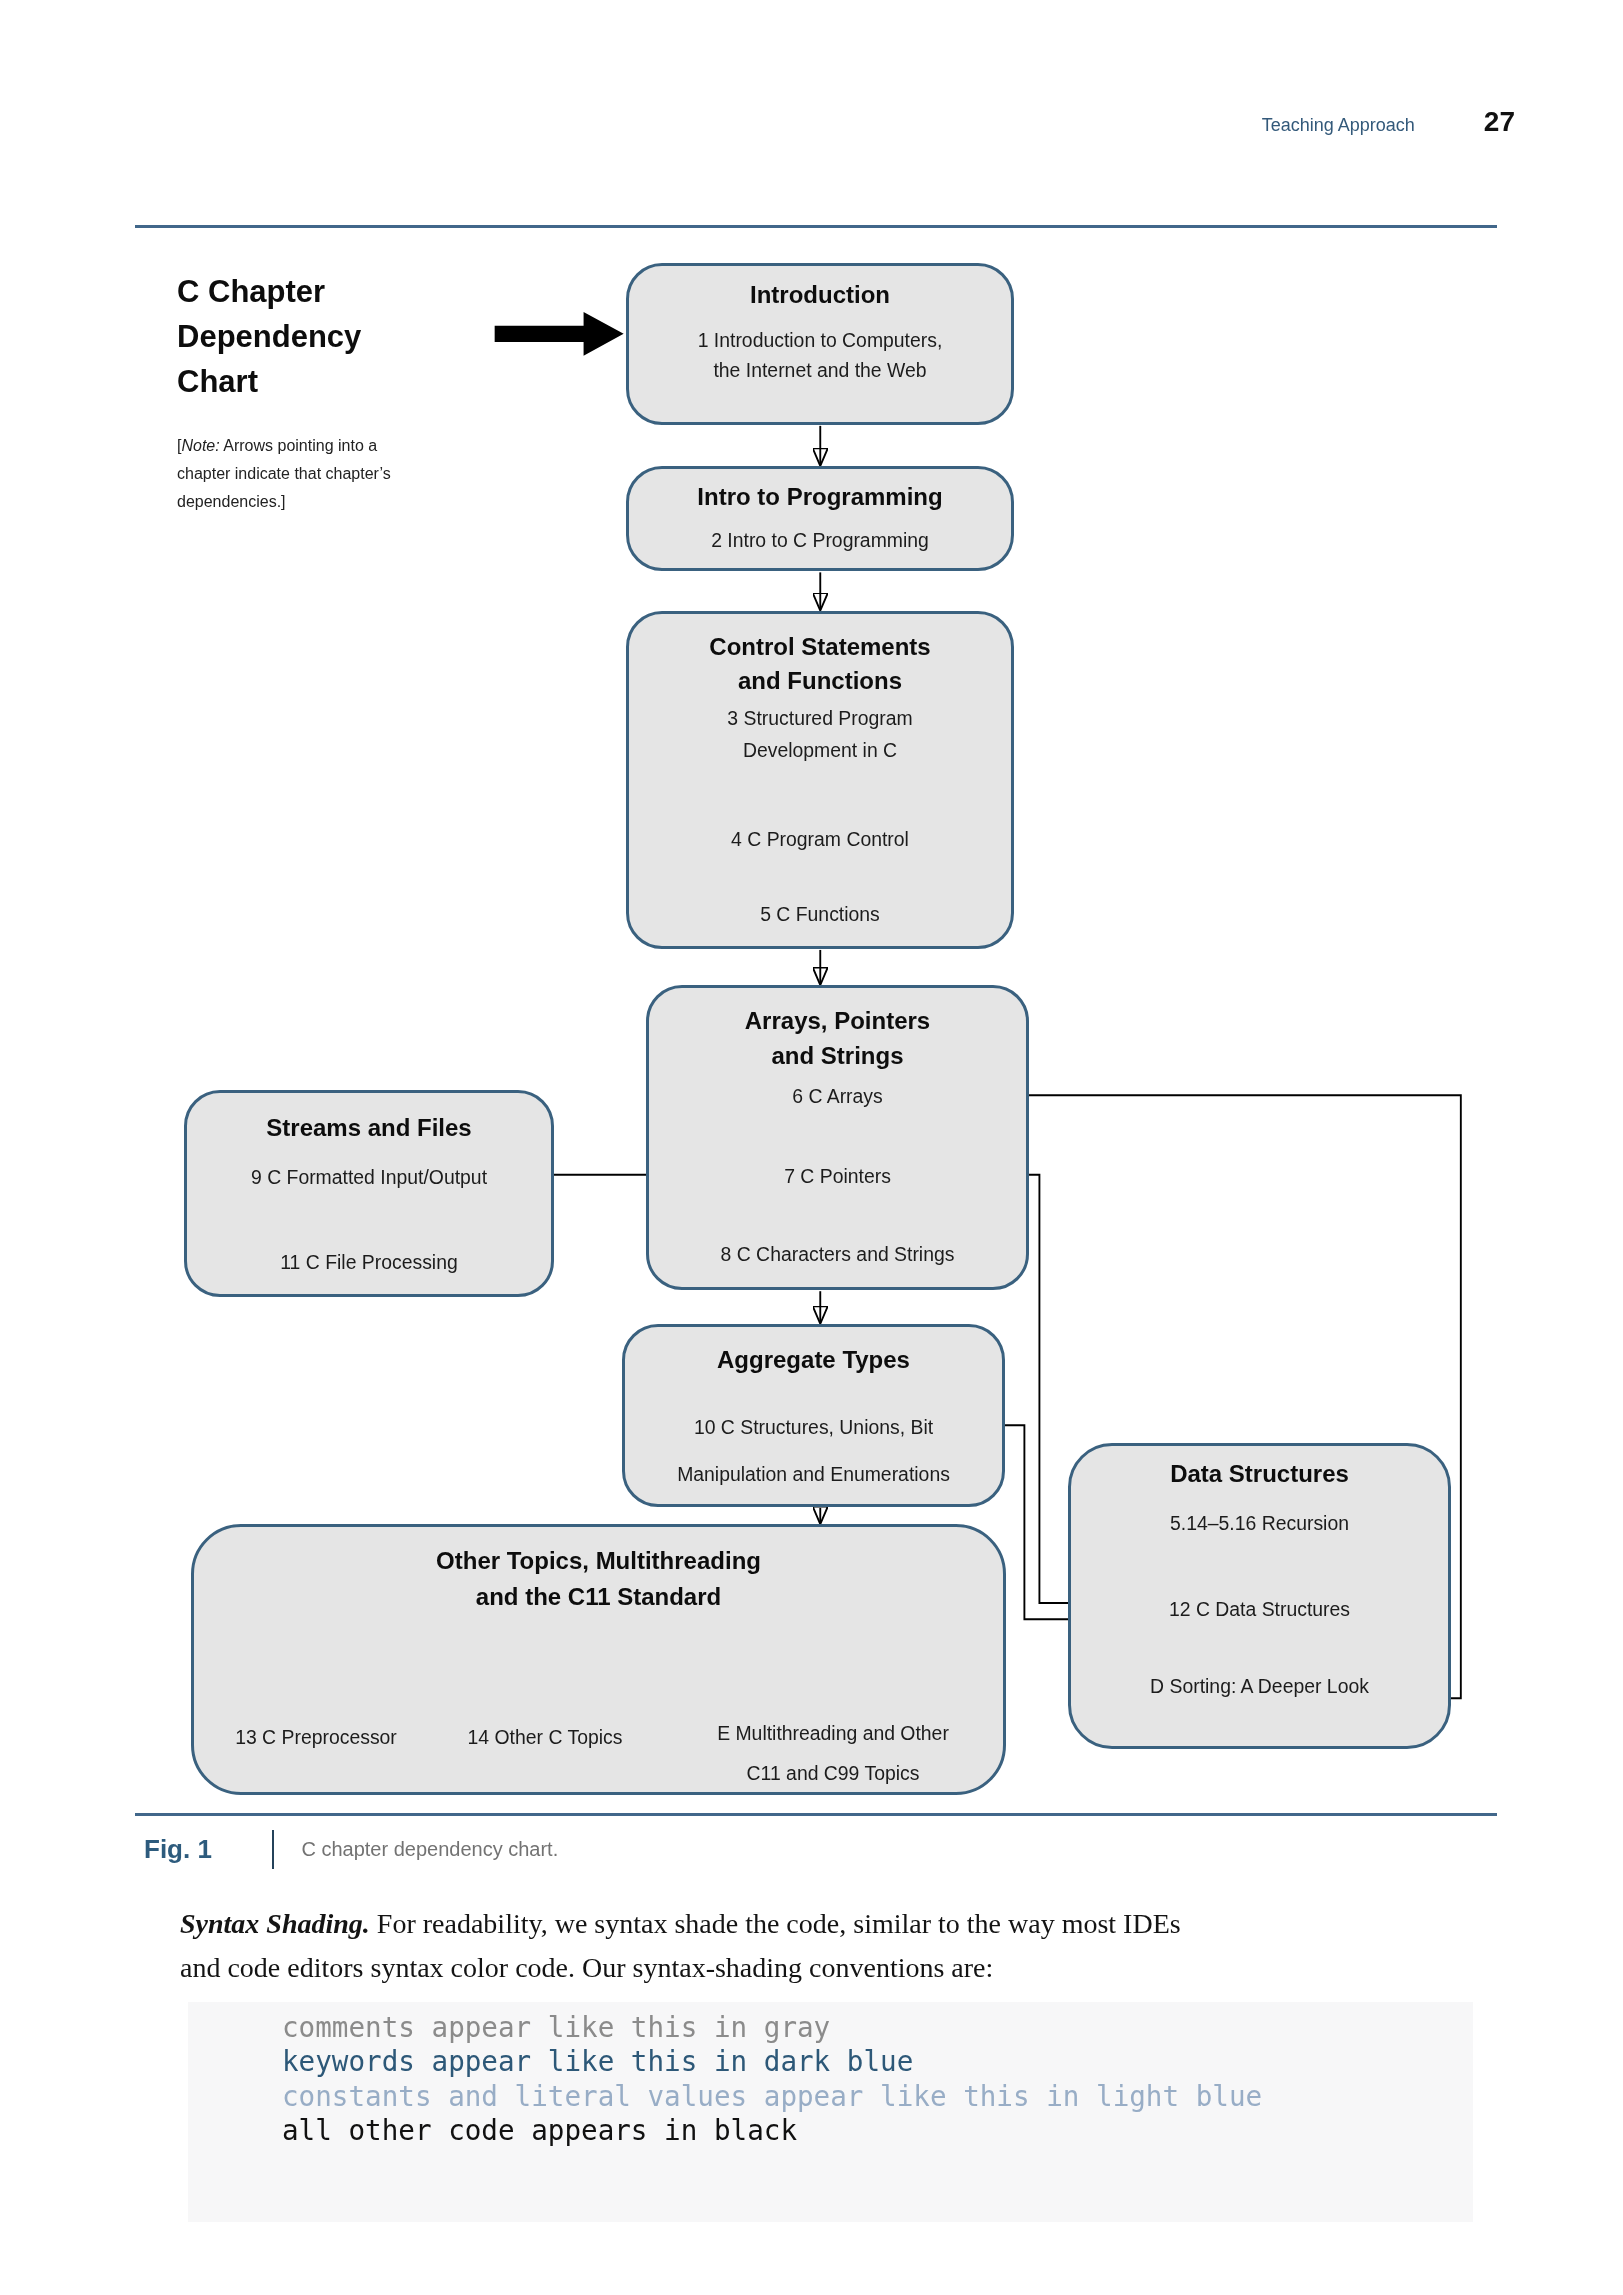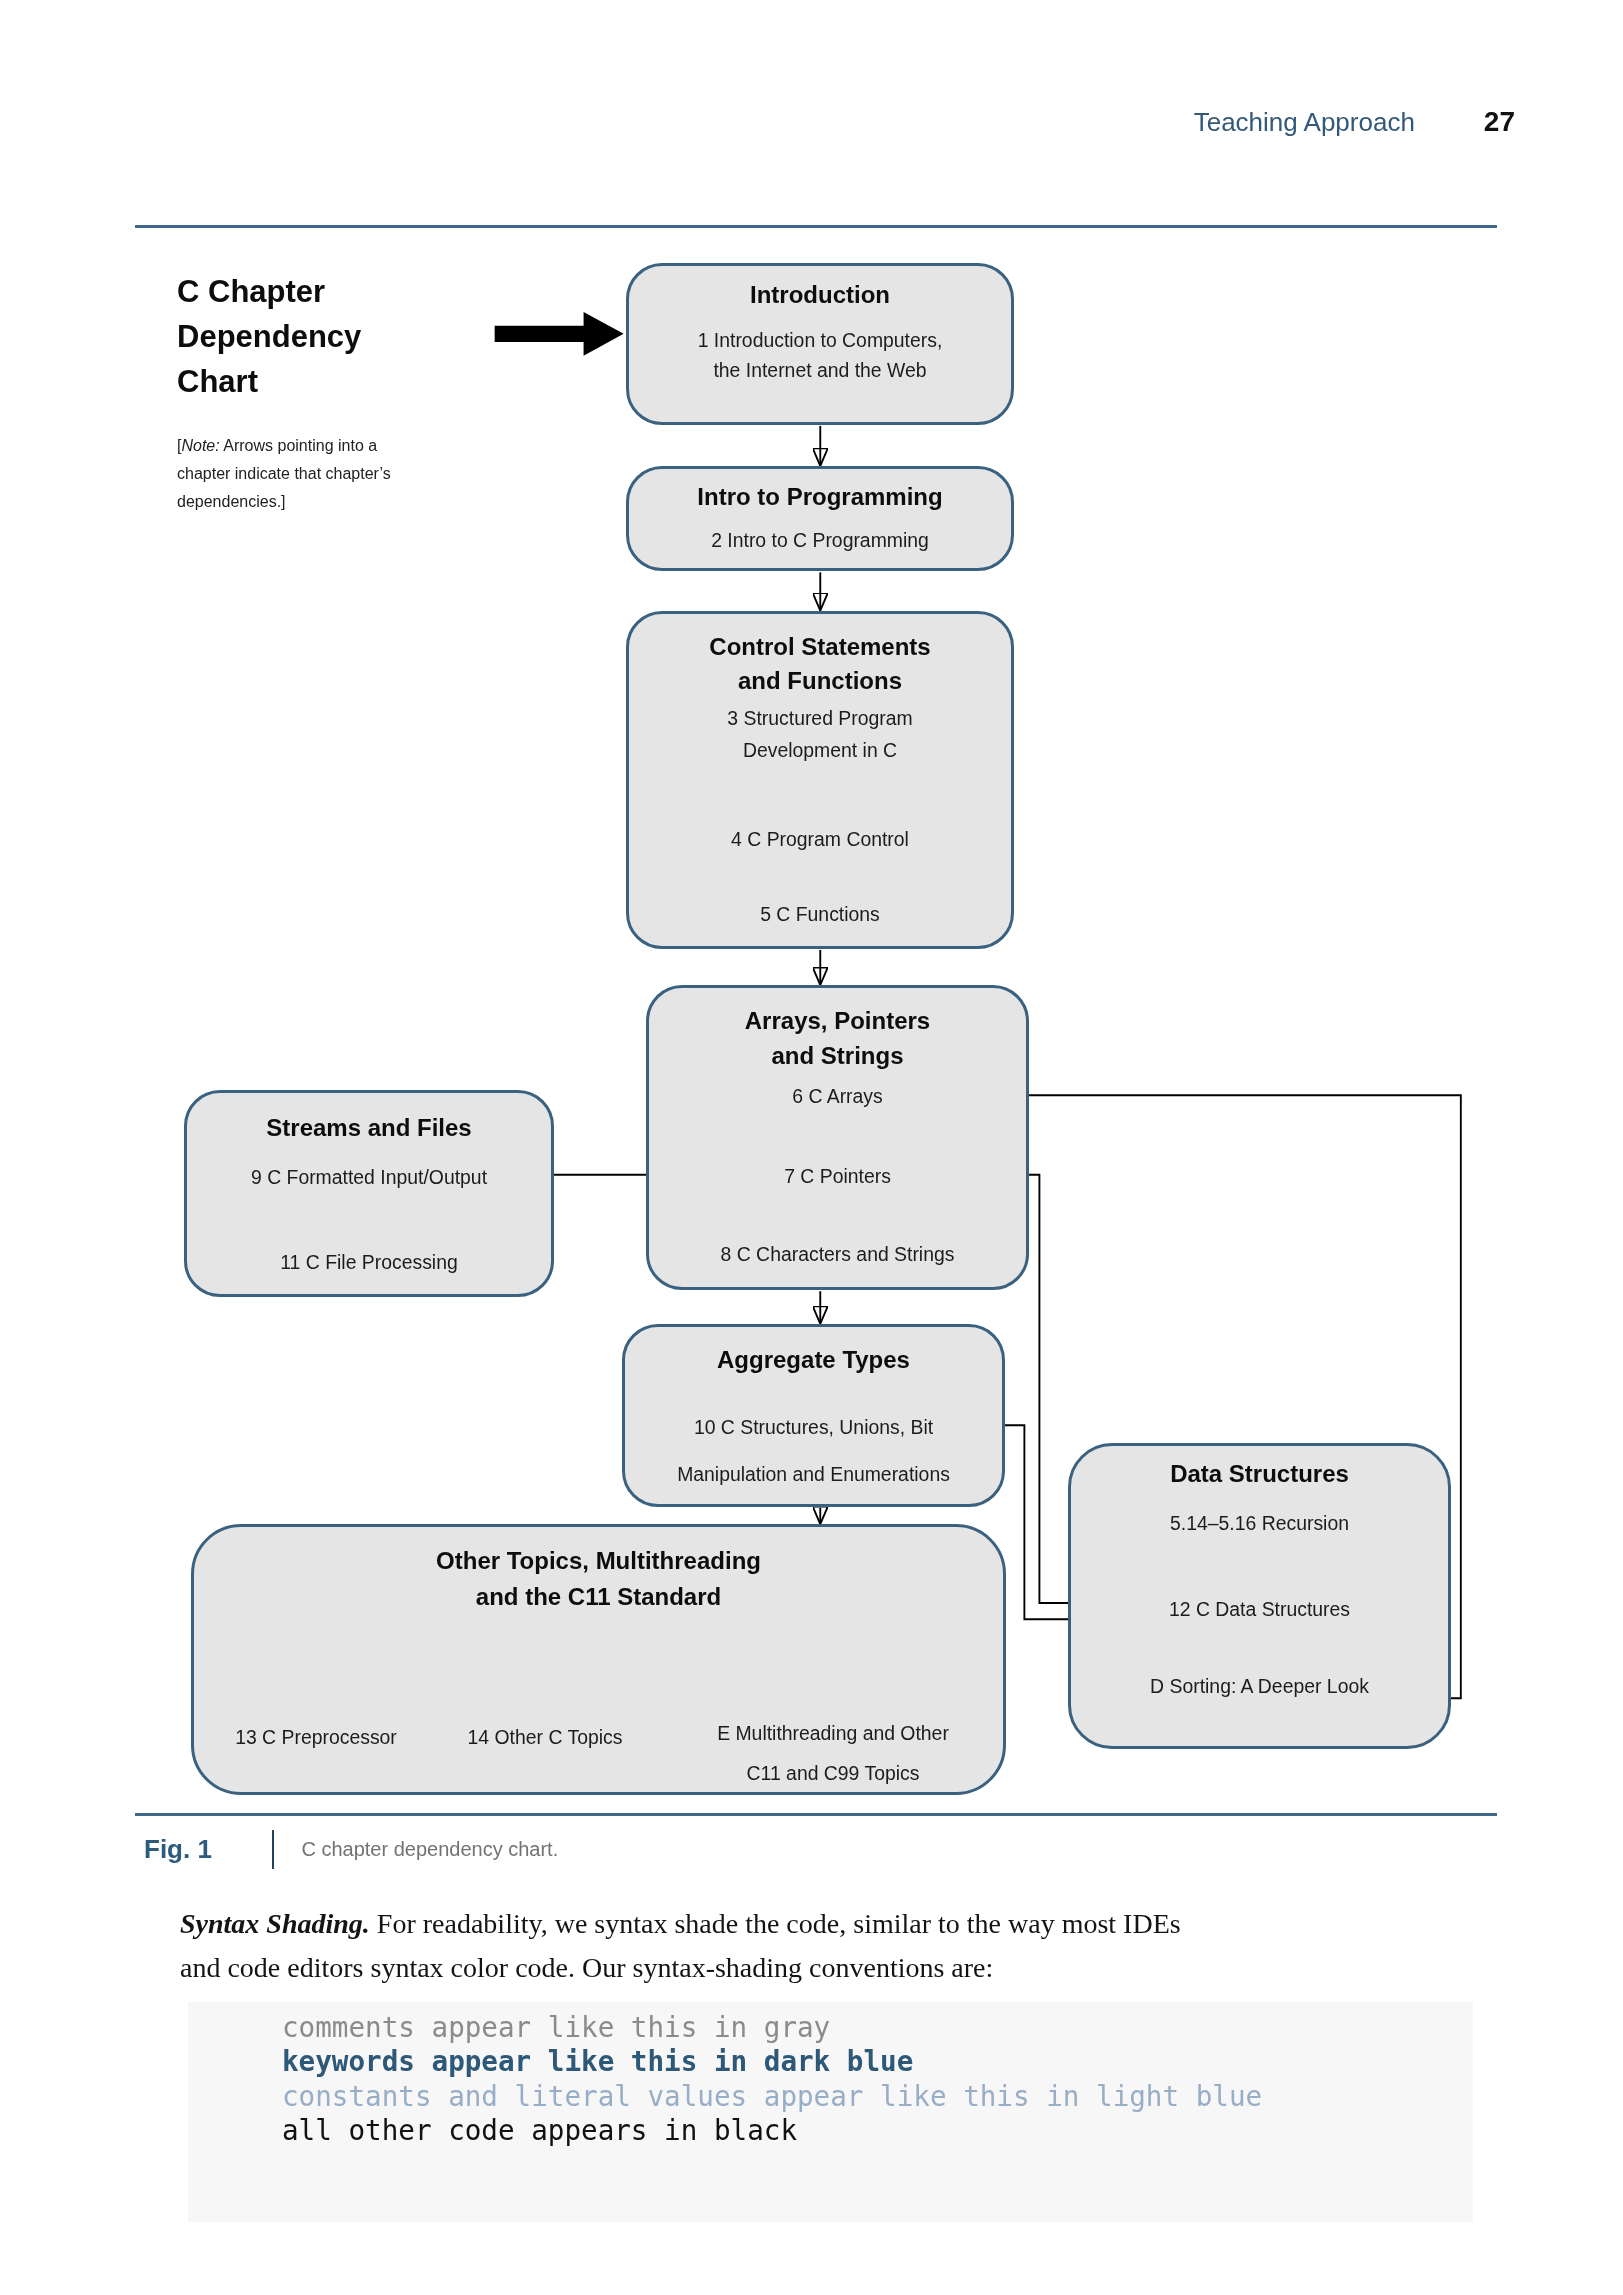--- a/index.html
+++ b/index.html
@@ -1,21 +1,21 @@
 <!DOCTYPE html>
 <html style="font-size:10px"><head>
 <meta charset="utf-8">
 <style>
   html,body{margin:0;padding:0;background:#ffffff;}
   .page{position:relative;width:1623px;height:2295px;background:#ffffff;
         font-family:"Liberation Sans",sans-serif;color:#1a1a1a;overflow:hidden;}
 
   
   .running-head{position:absolute;top:106px;right:108px;display:flex;align-items:baseline;gap:69px;}
-  .running-head .section{font-size:26px;color:#33597a;}
+  .running-head .section{font-size:18px;color:#33597a;}
   .running-head .pageno{font-size:28px;font-weight:bold;color:#111111;}
 
   .rule{position:absolute;left:135px;width:1362px;background:#41678a;}
   .rule.top{top:225px;height:3.1px;}
   .rule.caption-rule{top:1813px;height:2.5px;}
 
   
   .chart-title{position:absolute;left:177px;top:269px;font-size:31px;line-height:45px;
                font-weight:bold;color:#0d0d0d;}
   .chart-note{position:absolute;left:177px;top:432px;font-size:16px;line-height:28px;color:#222;}
@@ -41,21 +41,21 @@
   
   .para{position:absolute;left:180px;top:1902px;width:1290px;
         font-family:"Liberation Serif",serif;font-size:28px;line-height:44px;color:#141414;}
   .para .lead{font-weight:bold;font-style:italic;}
 
   
   .codeblock{position:absolute;left:188px;top:2002px;width:1285px;height:220px;background:#f7f7f8;}
   .codeblock .cl{position:absolute;left:94px;white-space:nowrap;
         font-family:"DejaVu Sans Mono","Liberation Mono",monospace;font-size:27.6px;line-height:34px;}
   .cl.comment{color:#8b8b8b;}
-  .cl.keyword{color:#2d5878;font-weight:bold;}
+  .cl.keyword{color:#2d5878;font-weight:normal;}
   .cl.constant{color:#98adc6;}
   .cl.plain{color:#111111;}
 </style>
 </head>
 <body>
 
 <div class="page">
 
   <div class="running-head">
     <span class="section">Teaching Approach</span>

